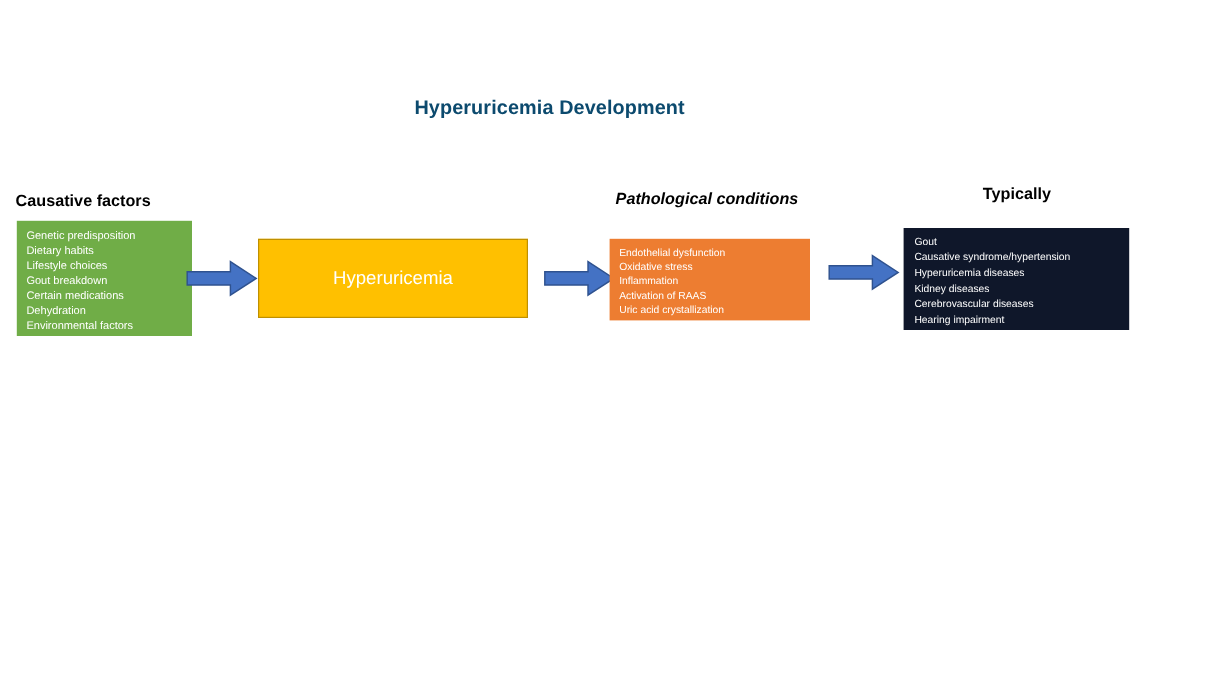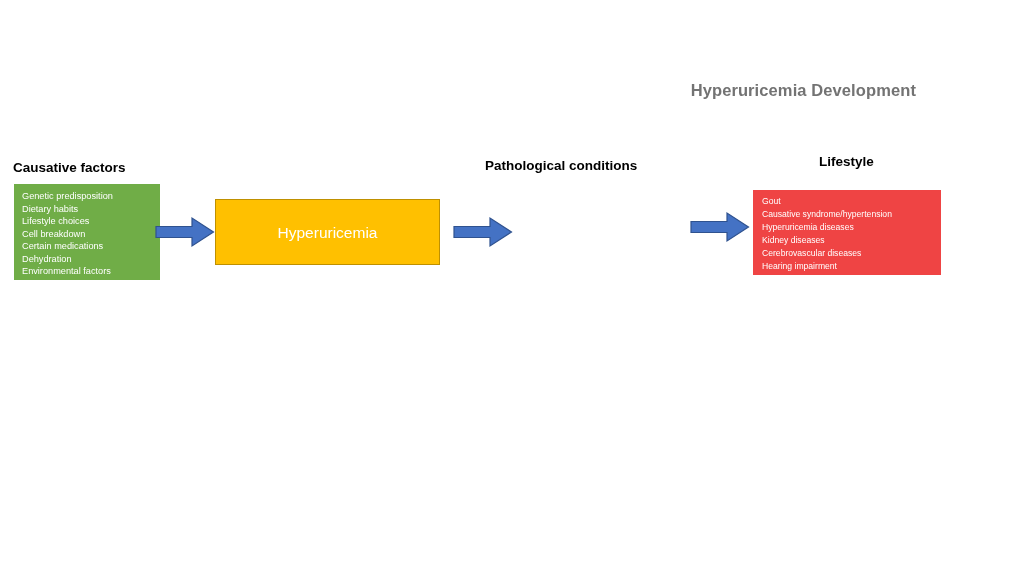--- a/index.html
+++ b/index.html
@@ -18,37 +18,37 @@
     position: absolute;
     inset: 0;
   }
 
   
   .diagram-title {
     position: absolute;
     left: 0;
     top: 81px;
     width: 916px;
-    text-align: right;
+    text-align: center;
     font-size: 16.5px;
     font-weight: bold;
-    color: #737373;
+    color: #0c4a6e;
     letter-spacing: 0.1px;
   }
 
   
   .col-heading {
     position: absolute;
     font-size: 13.5px;
     font-weight: bold;
     color: #000000;
     white-space: nowrap;
   }
   .col-heading.h-causative      { left: 13px;  top: 160px; }
-  .col-heading.h-pathological   { left: 485px; top: 158px; }
+  .col-heading.h-pathological   { left: 513px; top: 158px; font-style: italic; }
   .col-heading.h-diseases       { left: 819px; top: 154px; }
 
   
   .box {
     position: absolute;
     box-sizing: border-box;
   }
   .box-list {
     margin: 0;
     padding: 0;
@@ -106,21 +106,21 @@
     font-size: 8.6px;
     line-height: 12.1px;
   }
 
   
   .box-diseases {
     left: 753px;
     top: 190px;
     width: 188px;
     height: 85px;
-    background: #ef4444;
+    background: #0f172a;
     padding: 5px 0 0 9px;
   }
   .box-diseases .box-list li {
     font-size: 8.6px;
     line-height: 13px;
   }
 
   
   .arrow {
     position: absolute;
@@ -139,21 +139,21 @@
 
   <div class="diagram-title">Hyperuricemia Development</div>
 
   <div class="col-heading h-causative">Causative factors</div>
 
   <div class="box box-causative">
     <ul class="box-list">
       <li>Genetic  predisposition</li>
       <li>Dietary  habits</li>
       <li>Lifestyle  choices</li>
-      <li>Cell breakdown</li>
+      <li>Gout breakdown</li>
       <li>Certain medications</li>
       <li>Dehydration</li>
       <li>Environmental factors</li>
     </ul>
   </div>
 
   <div class="arrow arrow-1">
     <svg viewBox="0 0 60 34" preserveAspectRatio="none">
       <polygon points="1,11.5 37,11.5 37,3 58.5,17 37,31 37,22.5 1,22.5" fill="#4472C4" stroke="#2F528F" stroke-width="1.2"></polygon>
     </svg>
@@ -164,28 +164,37 @@
   </div>
 
   <div class="arrow arrow-2">
     <svg viewBox="0 0 60 34" preserveAspectRatio="none">
       <polygon points="1,11.5 37,11.5 37,3 58.5,17 37,31 37,22.5 1,22.5" fill="#4472C4" stroke="#2F528F" stroke-width="1.2"></polygon>
     </svg>
   </div>
 
   <div class="col-heading h-pathological">Pathological conditions</div>
 
+  <div class="box box-pathological">
+    <ul class="box-list">
+      <li>Endothelial dysfunction</li>
+      <li>Oxidative stress</li>
+      <li>Inflammation</li>
+      <li>Activation of RAAS</li>
+      <li>Uric acid crystallization</li>
+    </ul>
+  </div>
 
   <div class="arrow arrow-3">
     <svg viewBox="0 0 60 34" preserveAspectRatio="none">
       <polygon points="1,11.5 37,11.5 37,3 58.5,17 37,31 37,22.5 1,22.5" fill="#4472C4" stroke="#2F528F" stroke-width="1.2"></polygon>
     </svg>
   </div>
 
-  <div class="col-heading h-diseases">Lifestyle</div>
+  <div class="col-heading h-diseases">Typically</div>
 
   <div class="box box-diseases">
     <ul class="box-list">
       <li>Gout</li>
       <li>Causative syndrome/hypertension</li>
       <li>Hyperuricemia diseases</li>
       <li>Kidney diseases</li>
       <li>Cerebrovascular diseases</li>
       <li>Hearing impairment</li>
     </ul>

